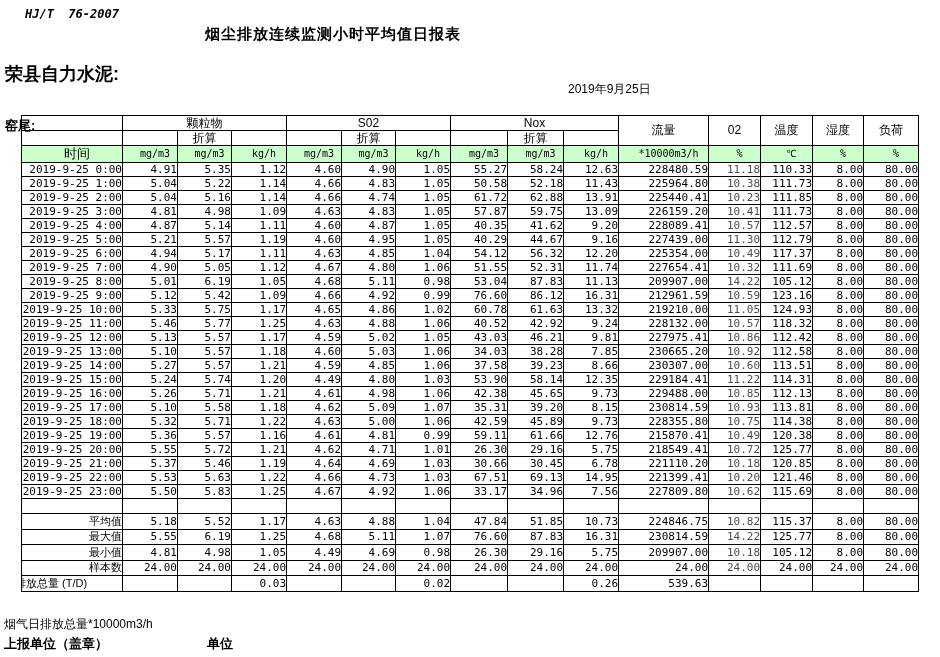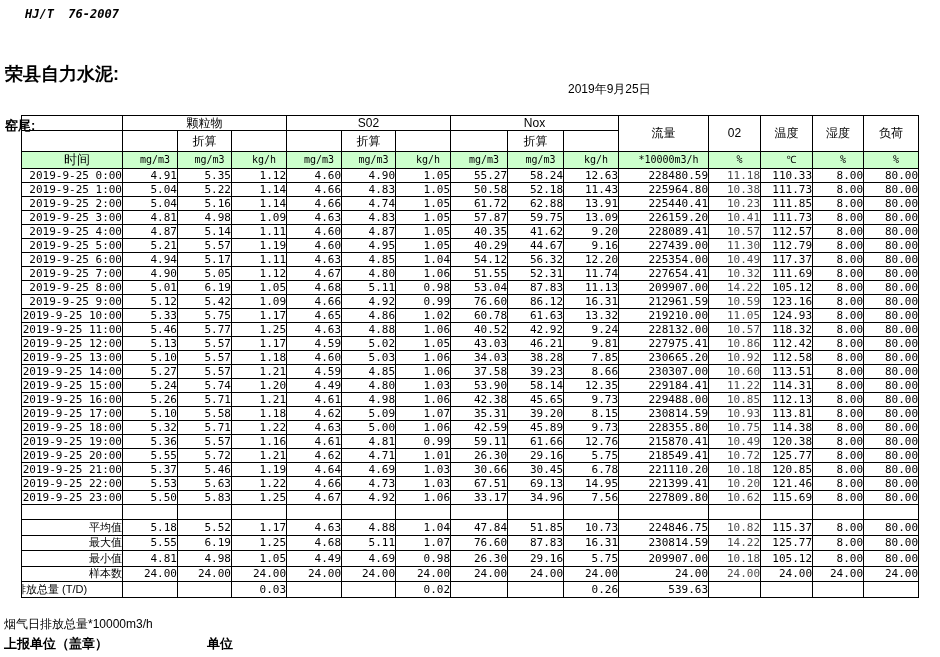--- a/index.html
+++ b/index.html
@@ -21,21 +21,21 @@
 
   table.report {
     position:absolute; left:21px; top:115px; width:897px;
     border-collapse:collapse; table-layout:fixed;
   }
   table.report td {
     border:1px solid #000; padding:0; overflow:hidden;
     white-space:nowrap; font-size:11px; line-height:1.05;
   }
   tr.row-a { height:15px; }
-  tr.row-b { height:21px; }
+  tr.row-b { height:15px; }
   tr.row-a td, tr.row-b td { text-align:center; font-size:12px; }
   tr.row-c { height:17px; }
   tr.row-c td {
     background:#ccffcc; text-align:center;
     font-family:"DejaVu Sans Mono", monospace; font-size:10px;padding-left:10px;
   }
   tr.row-c td.time-h { font-family:"Liberation Sans", sans-serif; font-size:13px; }
 
   tr.data-row  { height:14px; }
   tr.empty-row { height:15px; }
@@ -57,20 +57,21 @@
   .note1 { position:absolute; left:4px;  top:616px; font-size:12px; font-weight:normal; }
   .note2 { position:absolute; left:4px;  top:635px; font-size:13px; font-weight:bold; }
   .note3 { position:absolute; left:207px; top:635px; font-size:13px; font-weight:bold; }
 </style>
 </head>
 <body>
 
 <div class="page">
 
   <div class="std">HJ/T  76-2007</div>
+  <div class="title">烟尘排放连续监测小时平均值日报表</div>
   <div class="company">荣县自力水泥:</div>
   <div class="loc">窑尾:</div>
   <div class="date">2019年9月25日</div>
 
   <table class="report">
     <colgroup>
       <col style="width:101px">
       <col style="width:55px">
         <col style="width:54px">
         <col style="width:55px">

